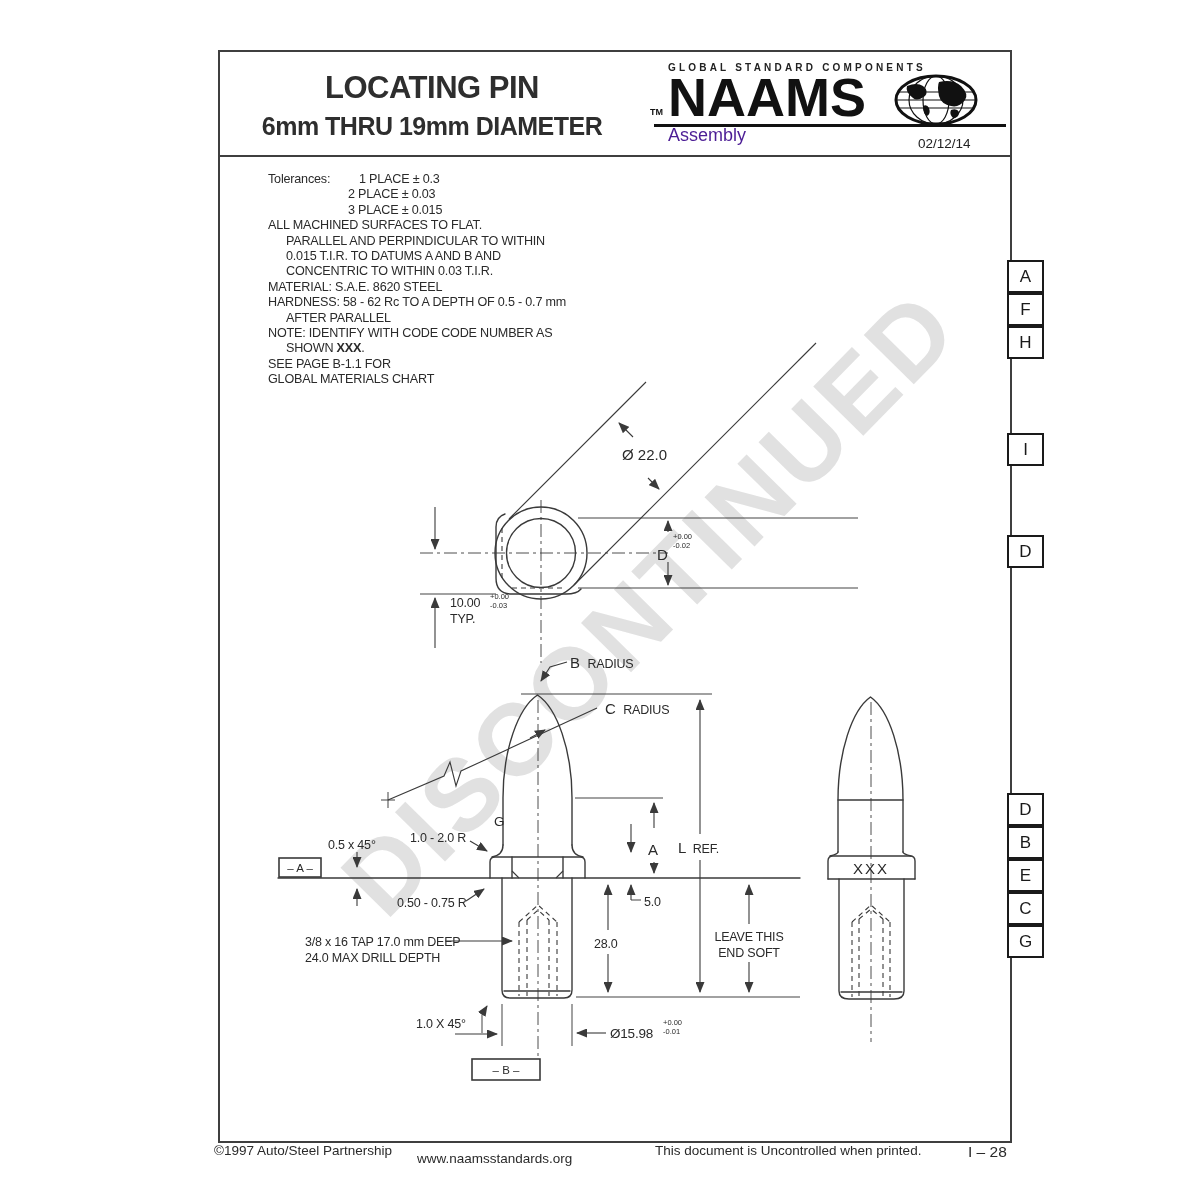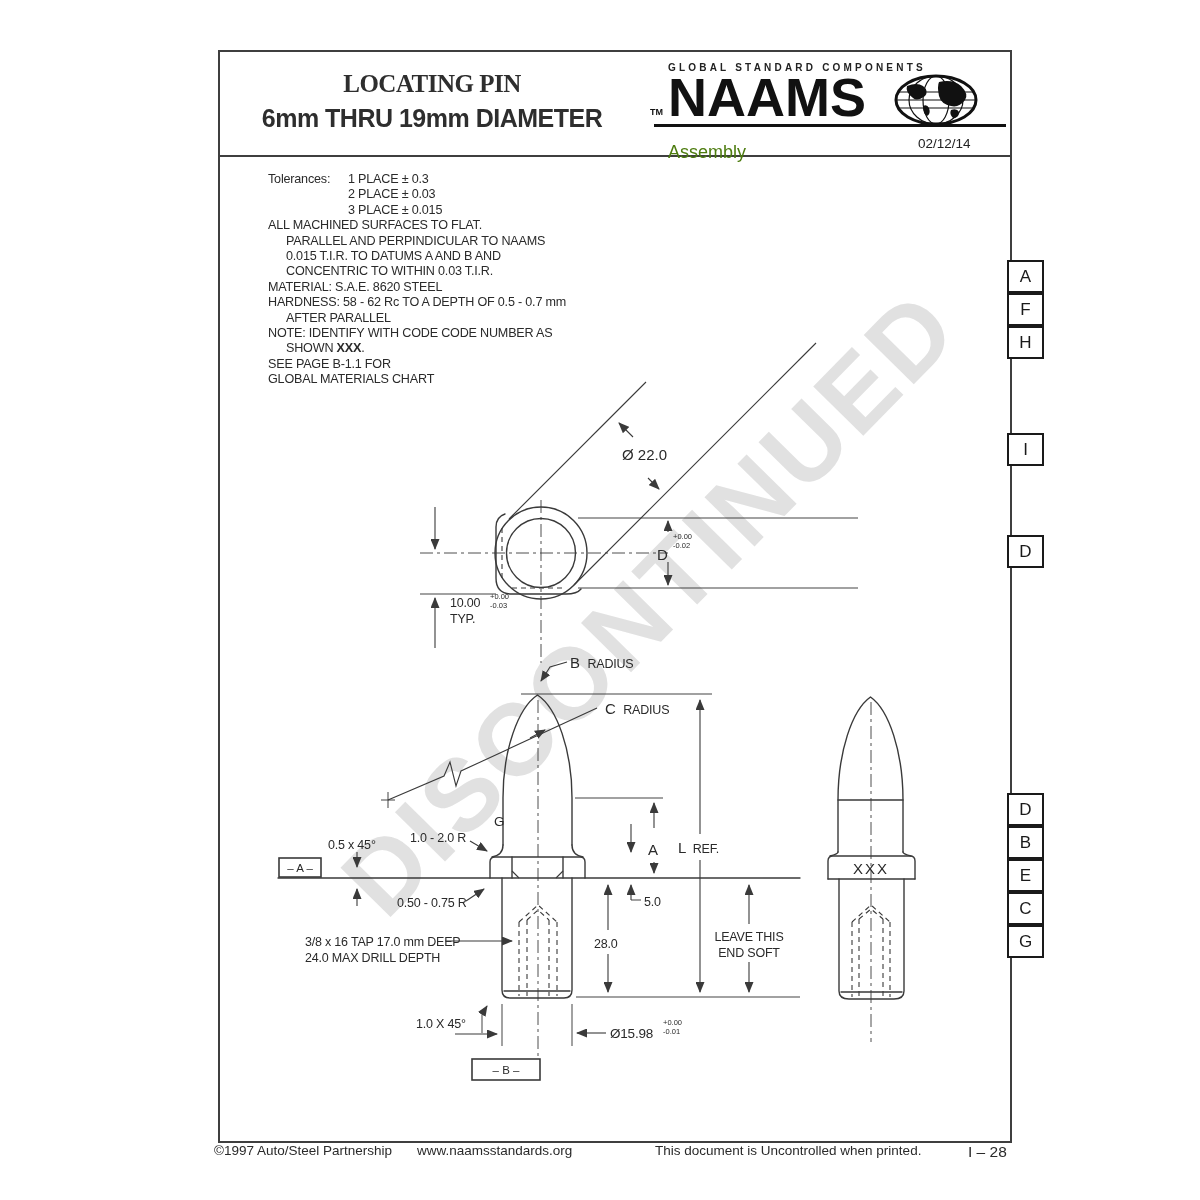--- a/index.html
+++ b/index.html
@@ -4,35 +4,35 @@
 <style>
   html,body{margin:0;padding:0;background:#ffffff;}
   .page{position:relative;width:1200px;height:1200px;background:#fff;overflow:hidden;
         font-family:"Liberation Sans",sans-serif;color:#2e2e2e;}
   
   .doc-border{position:absolute;left:218px;top:50px;width:790px;height:1089px;
               border:2px solid #3f3f3f;background:transparent;}
   .header-sep{position:absolute;left:218px;top:155px;width:792px;height:2px;background:#3f3f3f;}
   
   .title-block{position:absolute;left:236px;top:70px;width:392px;text-align:center;}
-  .title-l1{font-size:25px;font-weight:bold;letter-spacing:-0.5px;font-family:Liberation Serif, serif;}
+  .title-l1{font-size:31px;font-weight:bold;letter-spacing:-0.5px;}
   .title-l2{font-size:25px;font-weight:bold;letter-spacing:-0.5px;margin-top:6px;}
   .brand-tagline{position:absolute;left:668px;top:62px;font-size:10px;font-weight:600;
                  letter-spacing:3.2px;color:#222;}
   .brand-word{position:absolute;left:668px;top:70px;font-size:54px;font-weight:bold;
               letter-spacing:0px;line-height:1;color:#111;}
   .brand-tm{position:absolute;left:650px;top:107px;font-size:9px;font-weight:bold;color:#111;text-align:right;}
   .brand-underline{position:absolute;left:654px;top:124px;width:352px;height:3px;background:#111;}
-  .brand-category{position:absolute;left:668px;top:142px;font-size:18px;color:#4d7c0f;}
+  .brand-category{position:absolute;left:668px;top:125px;font-size:18px;color:#4c1d95;}
   .brand-date{position:absolute;left:918px;top:136px;font-size:13.5px;color:#222;}
   .globe{position:absolute;left:893px;top:74px;}
   
   .notes{position:absolute;left:268px;top:172px;width:420px;font-size:12.6px;
          line-height:15.4px;letter-spacing:-0.2px;color:#2a2a2a;white-space:nowrap;}
-  .notes .row{display:flex;}
+  .notes .row{display:flex;gap:11px;}
   .notes .tol-label{width:80px;}
   .ind1{margin-left:18px;}
   .ind2{margin-left:80px;}
   .b{font-weight:bold;}
   
   .watermark{position:absolute;left:150px;top:545px;width:1000px;text-align:center;
              font-size:102px;font-weight:bold;letter-spacing:4px;color:#c9c9c9;opacity:0.55;
              transform:rotate(-45.5deg);transform-origin:center center;z-index:1;
              pointer-events:none;}
   
@@ -48,21 +48,21 @@
   .txt-sm{font-family:"Liberation Sans",sans-serif;font-size:7.5px;fill:#2a2a2a;}
   .txt-dat{font-family:"Liberation Sans",sans-serif;font-size:11.5px;fill:#2a2a2a;}
   
   .tab{position:absolute;left:1007px;width:37px;height:33px;background:#fff;
        border:2px solid #1a1a1a;box-sizing:border-box;display:flex;align-items:center;
        justify-content:center;font-size:17px;color:#1a1a1a;z-index:3;}
   
   .tabulated{position:absolute;left:233px;top:1108px;font-size:16px;letter-spacing:-0.3px;color:#2a2a2a;z-index:3;}
   .footer-row{position:absolute;left:0;top:1143px;width:1200px;font-size:13.5px;color:#2a2a2a;z-index:3;}
   .f-copy{position:absolute;left:214px;top:0;}
-  .f-web{position:absolute;left:417px;top:0;}
+  .f-web{position:absolute;left:417px;top:8px;}
   .f-unc{position:absolute;left:655px;top:0;}
   .f-page{position:absolute;left:968px;top:0;font-size:15.5px;}
 </style>
 </head>
 <body>
 
 <div class="page">
 
   <div class="watermark">DISCONTINUED</div>
 
@@ -93,21 +93,21 @@
   <div class="brand-date">02/12/14</div>
 
   <div class="notes">
     <div class="row">
       <span class="tol-label">Tolerances:</span>
       <span>1 PLACE ± 0.3</span>
     </div>
     <div class="ind2">2 PLACE ± 0.03</div>
     <div class="ind2">3 PLACE ± 0.015</div>
     <div>ALL MACHINED SURFACES TO FLAT.</div>
-    <div class="ind1">PARALLEL AND PERPINDICULAR TO NAAMS</div>
+    <div class="ind1">PARALLEL AND PERPINDICULAR TO WITHIN</div>
     <div class="ind1">0.015 T.I.R. TO DATUMS A AND B AND</div>
     <div class="ind1">CONCENTRIC TO WITHIN 0.03 T.I.R.</div>
     <div>MATERIAL: S.A.E. 8620 STEEL</div>
     <div>HARDNESS: 58 - 62 Rc TO A DEPTH OF 0.5 - 0.7 mm</div>
     <div class="ind1">AFTER PARALLEL</div>
     <div>NOTE: IDENTIFY WITH CODE CODE NUMBER AS</div>
     <div class="ind1">
       <span>SHOWN </span><span class="b">XXX</span><span>.</span>
     </div>
     <div>SEE PAGE B-1.1 FOR</div>

